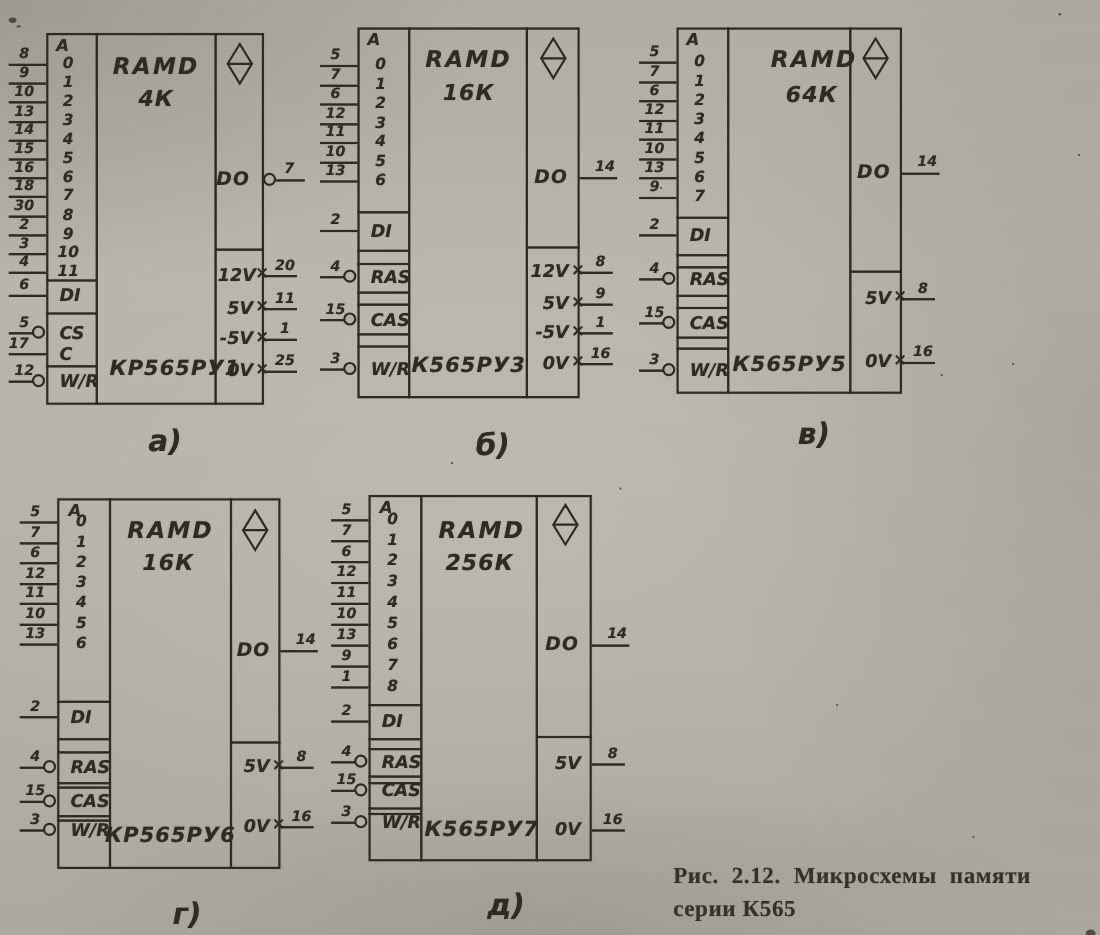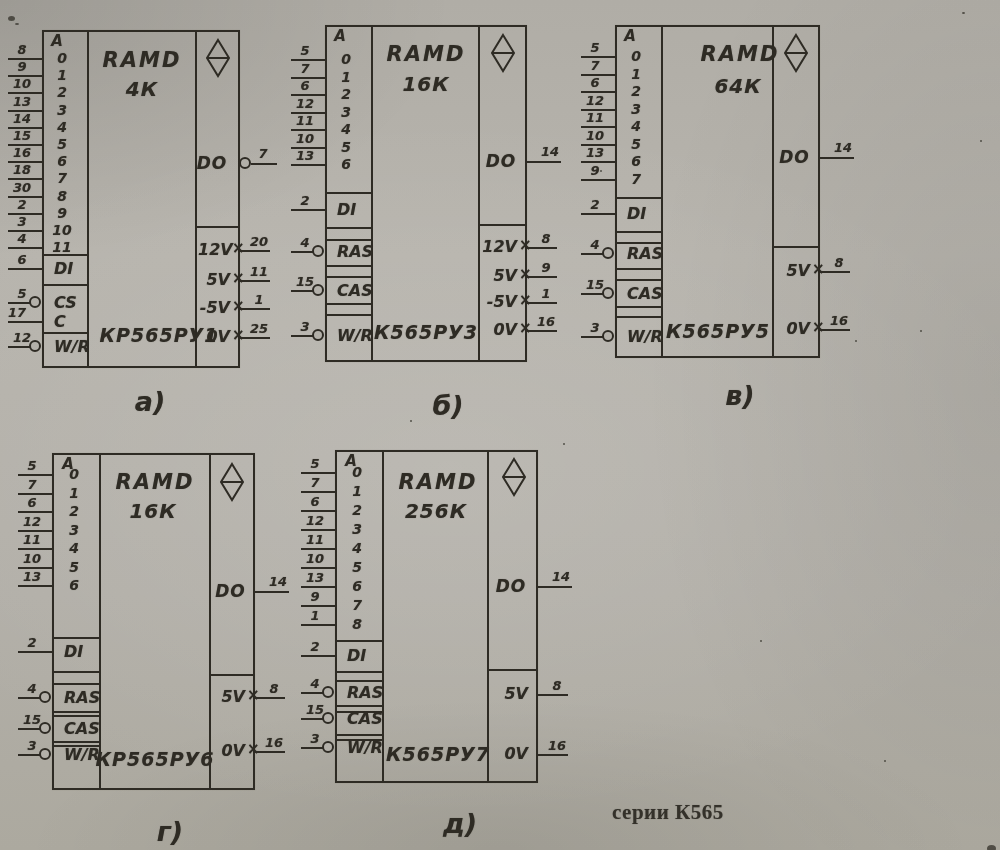--- a/index.html
+++ b/index.html
@@ -25,21 +25,21 @@
   }
   .ln{position:absolute;background:var(--ink);box-shadow:0 0 .6px rgba(43,40,33,.55);}
   .circ{position:absolute;border:2px solid var(--ink);border-radius:50%;
         background:var(--paper);box-sizing:border-box;width:12px;height:12px;}
   .dmnd{position:absolute;}
   .speck{position:absolute;background:#3a372f;border-radius:50%;opacity:.8;}
   .caption{position:absolute;left:612px;top:784px;width:360px;
     font-family:"Liberation Serif",serif;font-weight:700;color:#34312a;
     text-shadow:0 0 1px rgba(43,40,33,.4);}
   .cap-line1{font-size:21px;word-spacing:6px;letter-spacing:.5px;}
-  .cap-line2{font-size:21px;letter-spacing:.5px;margin-top:16px;}
+  .cap-line2{font-size:21px;letter-spacing:.5px;margin-top:5px;}
 </style>
 </head>
 <body>
 
 <div id="page">
   <div id="chips">
       <div class="" style="position: absolute; left: 42px; top: 30px; width: 198px; height: 338px; border: 2px solid var(--ink); box-sizing: border-box; box-shadow: rgba(43, 40, 33, 0.55) 0px 0px 0.6px;"></div>
       <div class="ln" style="position: absolute; left: 87px; top: 30px; width: 2px; height: 338px;"></div>
       <div class="ln" style="position: absolute; left: 195px; top: 30px; width: 2px; height: 338px;"></div>
       <div class="ln" style="position: absolute; left: 42px; top: 254px; width: 46px; height: 2px;"></div>
@@ -415,15 +415,16 @@
       <div class="speck" style="position: absolute; left: 920px; top: 330px; width: 2px; height: 2px;"></div>
       <div class="speck" style="position: absolute; left: 855px; top: 340px; width: 2px; height: 2px;"></div>
       <div class="speck" style="position: absolute; left: 563px; top: 443px; width: 2px; height: 2px;"></div>
       <div class="speck" style="position: absolute; left: 600px; top: 170px; width: 2px; height: 2px;"></div>
       <div class="speck" style="position: absolute; left: 760px; top: 640px; width: 2px; height: 2px;"></div>
       <div class="speck" style="position: absolute; left: 884px; top: 760px; width: 2px; height: 2px;"></div>
       <div class="speck" style="position: absolute; left: 410px; top: 420px; width: 2px; height: 2px;"></div>
       <div class="speck" style="position: absolute; left: 987px; top: 845px; width: 9px; height: 7px;"></div>
     </div>
   <div class="caption">
+    <div class="cap-line1">Рис. 2.12. Микросхемы памяти</div>
     <div class="cap-line2">серии К565</div>
   </div>
 </div>
 
 </body></html>

